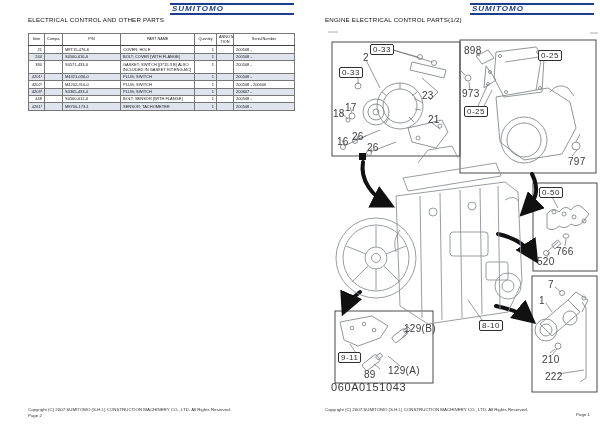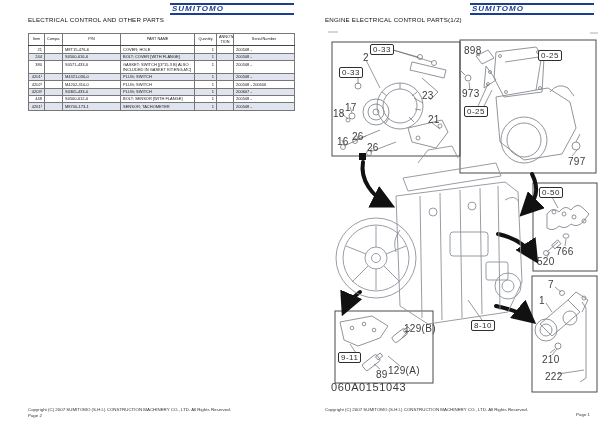--- a/index.html
+++ b/index.html
@@ -319,42 +319,42 @@
           <circle cx="208" cy="286" r="6"></circle>
         <path d="M100 230 Q92 240 96 252 M205 200 q10 -6 14 2"></path>
       </g>
     </svg>
 
     <span class="cob" style="left:70px;top:44px">0-33</span>
     <span class="cob" style="left:39px;top:67px">0-33</span>
     <span class="cob" style="left:238px;top:50px">0-25</span>
     <span class="cob" style="left:164px;top:106px">0-25</span>
     <span class="cob" style="left:239px;top:187px">0-50</span>
-    <span class="cob" style="left:171px;top:320px">8-10</span>
+    <span class="cob" style="left:179px;top:320px">8-10</span>
     <span class="cob" style="left:38px;top:352px">9-11</span>
 
     <span class="co" style="left:63px;top:52px">2</span>
     <span class="co" style="left:122px;top:90px">23</span>
     <span class="co" style="left:128px;top:114px">21</span>
     <span class="co" style="left:33px;top:108px">18</span>
     <span class="co" style="left:45px;top:102px">17</span>
     <span class="co" style="left:37px;top:136px">16</span>
     <span class="co" style="left:52px;top:131px">26</span>
     <span class="co" style="left:67px;top:142px">26</span>
     <span class="co" style="left:164px;top:45px">898</span>
     <span class="co" style="left:162px;top:88px">973</span>
     <span class="co" style="left:268px;top:156px">797</span>
     <span class="co" style="left:256px;top:246px">766</span>
     <span class="co" style="left:237px;top:256px">520</span>
     <span class="co" style="left:248px;top:279px">7</span>
     <span class="co" style="left:239px;top:295px">1</span>
     <span class="co" style="left:242px;top:354px">210</span>
     <span class="co" style="left:245px;top:371px">222</span>
     <span class="co" style="left:104px;top:323px">129(B)</span>
-    <span class="co" style="left:76px;top:369px">89</span>
+    <span class="co" style="left:64px;top:369px">89</span>
     <span class="co" style="left:88px;top:365px">129(A)</span>
 
     <span class="fig-code">060A0151043</span>
 
     <div class="footer-copy">Copyright (C) 2007 SUMITOMO (S.H.I.) CONSTRUCTION MACHINERY CO., LTD. All Rights Reserved.</div>
     <div class="footer-page">Page 1</div>
   </div>
 </div>
 
 </body></html>

